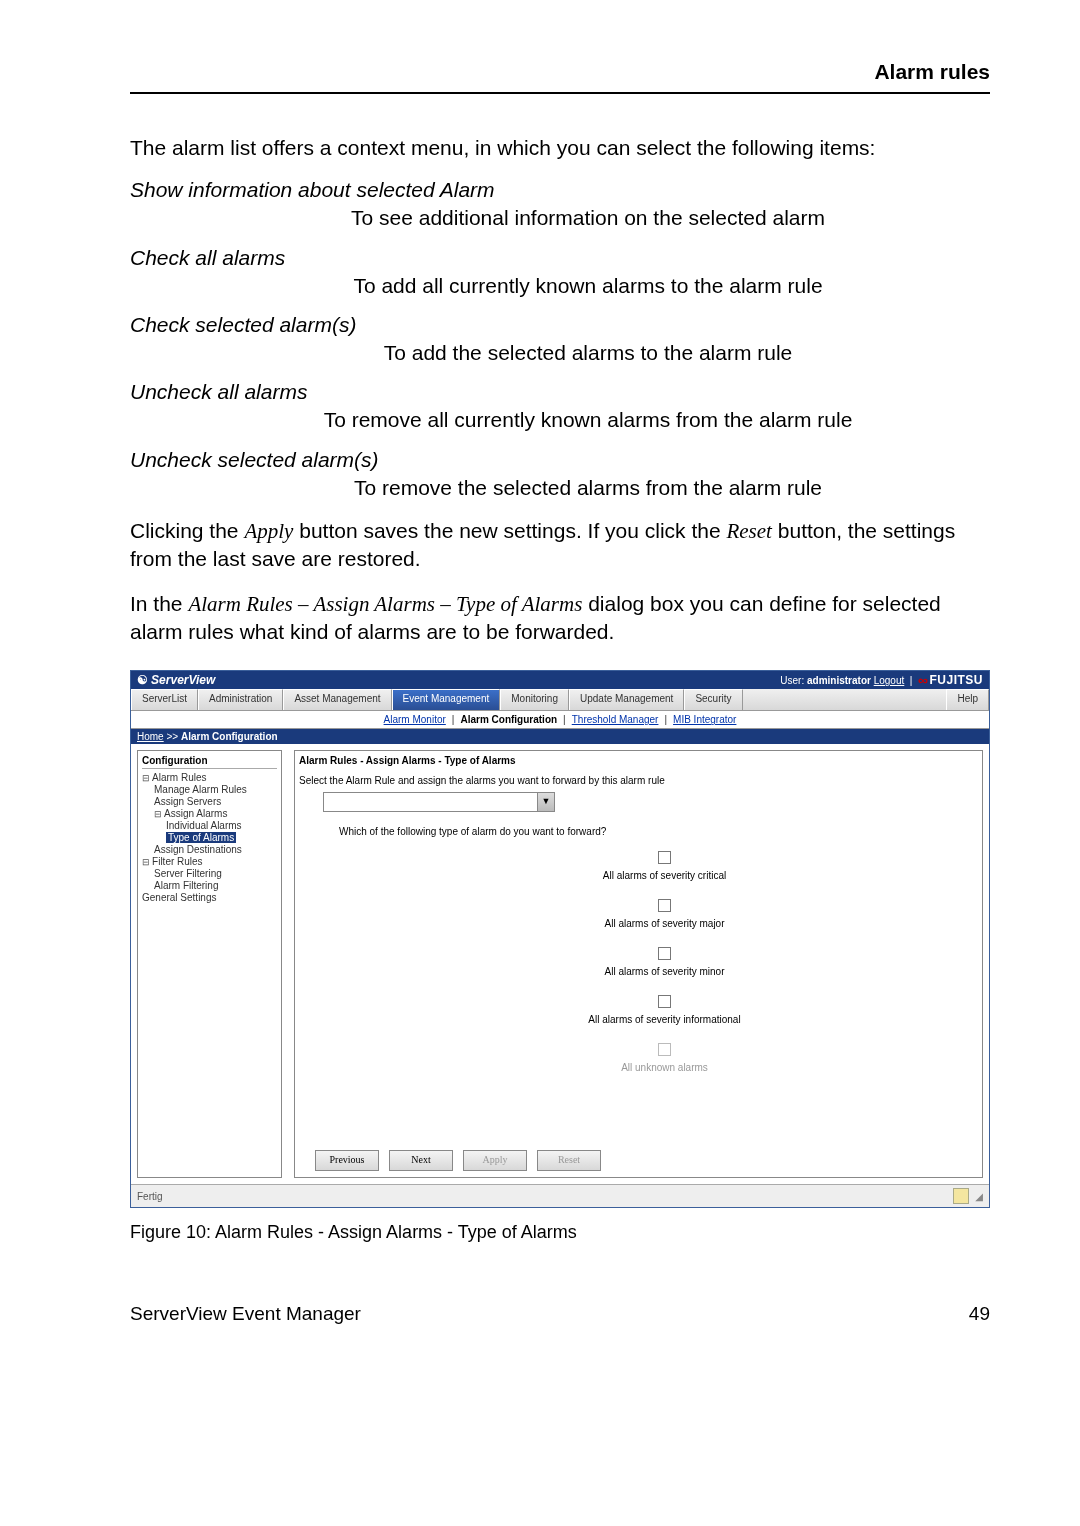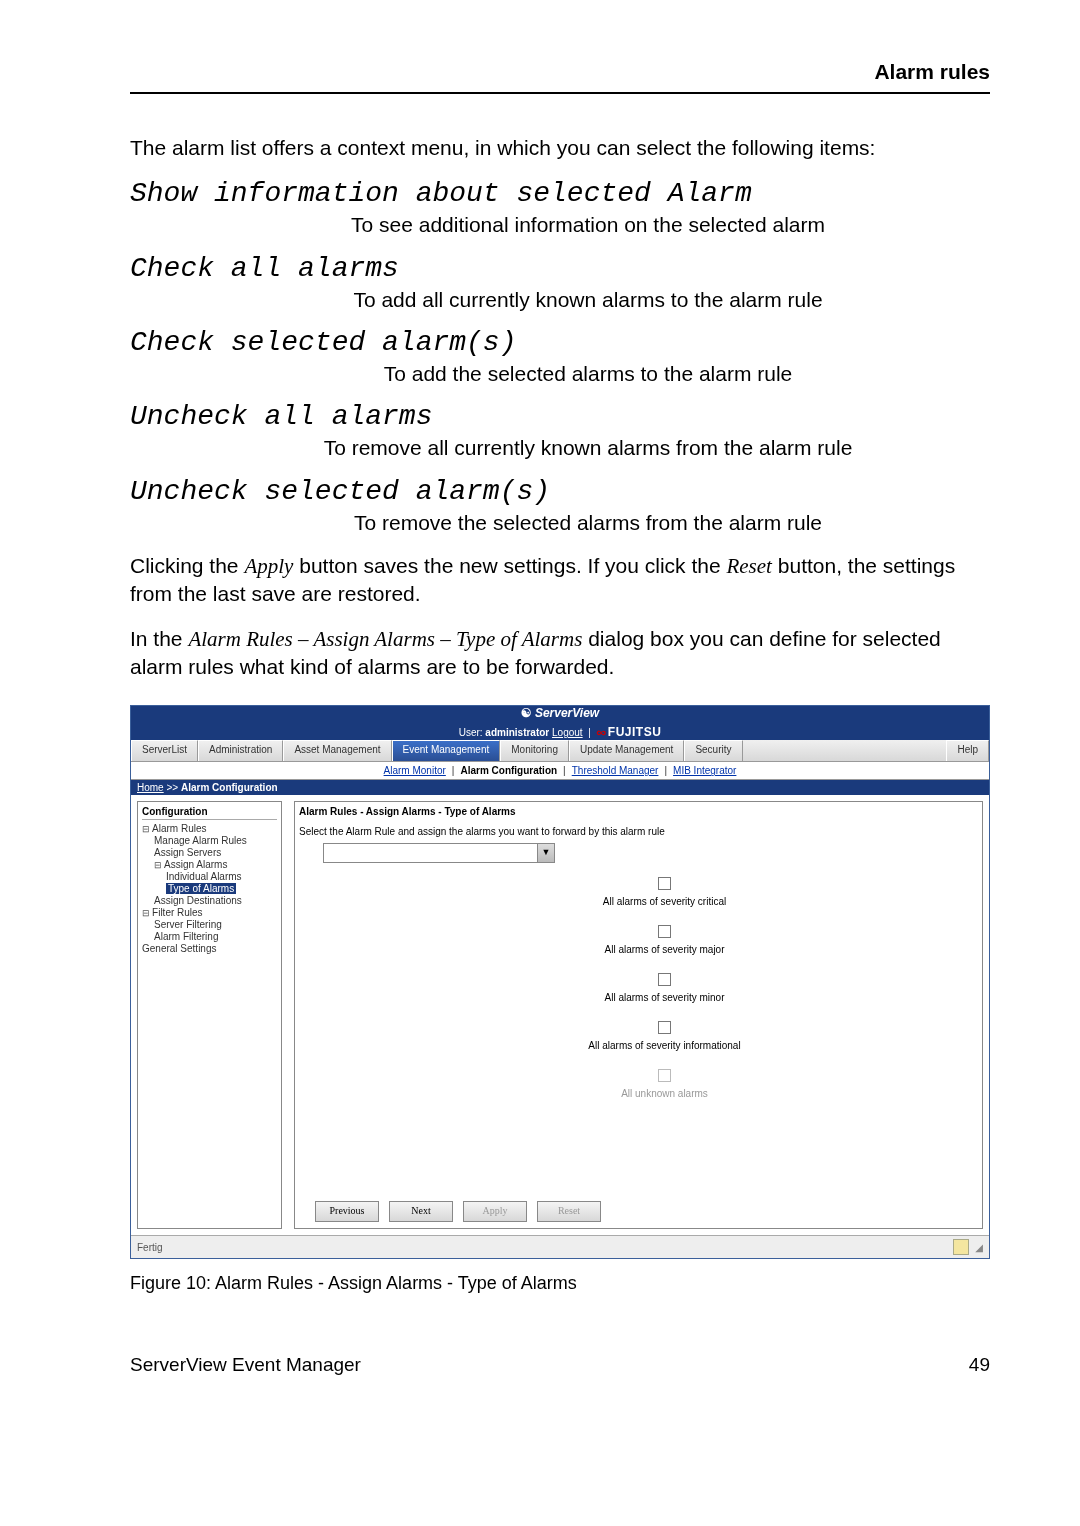--- a/index.html
+++ b/index.html
@@ -34,48 +34,47 @@
   .italic-term {
     font-style: italic;
     font-family: Georgia, 'Times New Roman', serif;
     font-size: 21px;
   }
   .def-list {
     margin: 10px 0;
   }
   .def-term {
     font-style: italic;
-    font-family: Liberation Mono, monospace;
-    font-size: 28px;
+    font-family: Liberation Sans, sans-serif;
+    font-size: 21px;
     margin-top: 14px;
   }
   .def-desc {
     font-size: 21px;
     margin-left: 56px;
     margin-top: 2px;
     line-height: 1.3;
     text-align: center;
   }
   
   .sv-window {
     border: 1px solid #3b5f9a;
     font-family: Tahoma, Verdana, sans-serif;
     font-size: 10px;
     margin-top: 24px;
     background: #fff;
   }
   .sv-title {
     background: #1a3a7c;
     color: #fff;
-    height: 34px;
+    height: 18px;
     display: flex;
     align-items: center;
     justify-content: space-between;
     padding: 0 6px;
-    flex-direction: column;
   }
   .sv-title-left {
     font-weight: bold;
     font-style: italic;
     font-size: 12px;
   }
   .sv-title-right {
     font-size: 10px;
   }
   .sv-title-right a { color: #fff; text-decoration: underline; }
@@ -358,20 +357,21 @@
         </div>
       </div>
 
       <div class="sv-content">
         <div class="sv-content-title">Alarm Rules - Assign Alarms - Type of Alarms</div>
         <div class="sv-desc">Select the Alarm Rule and assign the alarms you want to forward by this alarm rule</div>
         <div class="sv-select">
           <div class="sv-select-val"></div>
           <div class="sv-select-btn">▼</div>
         </div>
+        <div class="sv-q">Which of the following type of alarm do you want to forward?</div>
 
         <div class="sv-check-row">
           <div class="sv-check"></div>
           <span class="sv-check-label">All alarms of severity critical</span>
         </div>
         <div class="sv-check-row">
           <div class="sv-check"></div>
           <span class="sv-check-label">All alarms of severity major</span>
         </div>
         <div class="sv-check-row">

